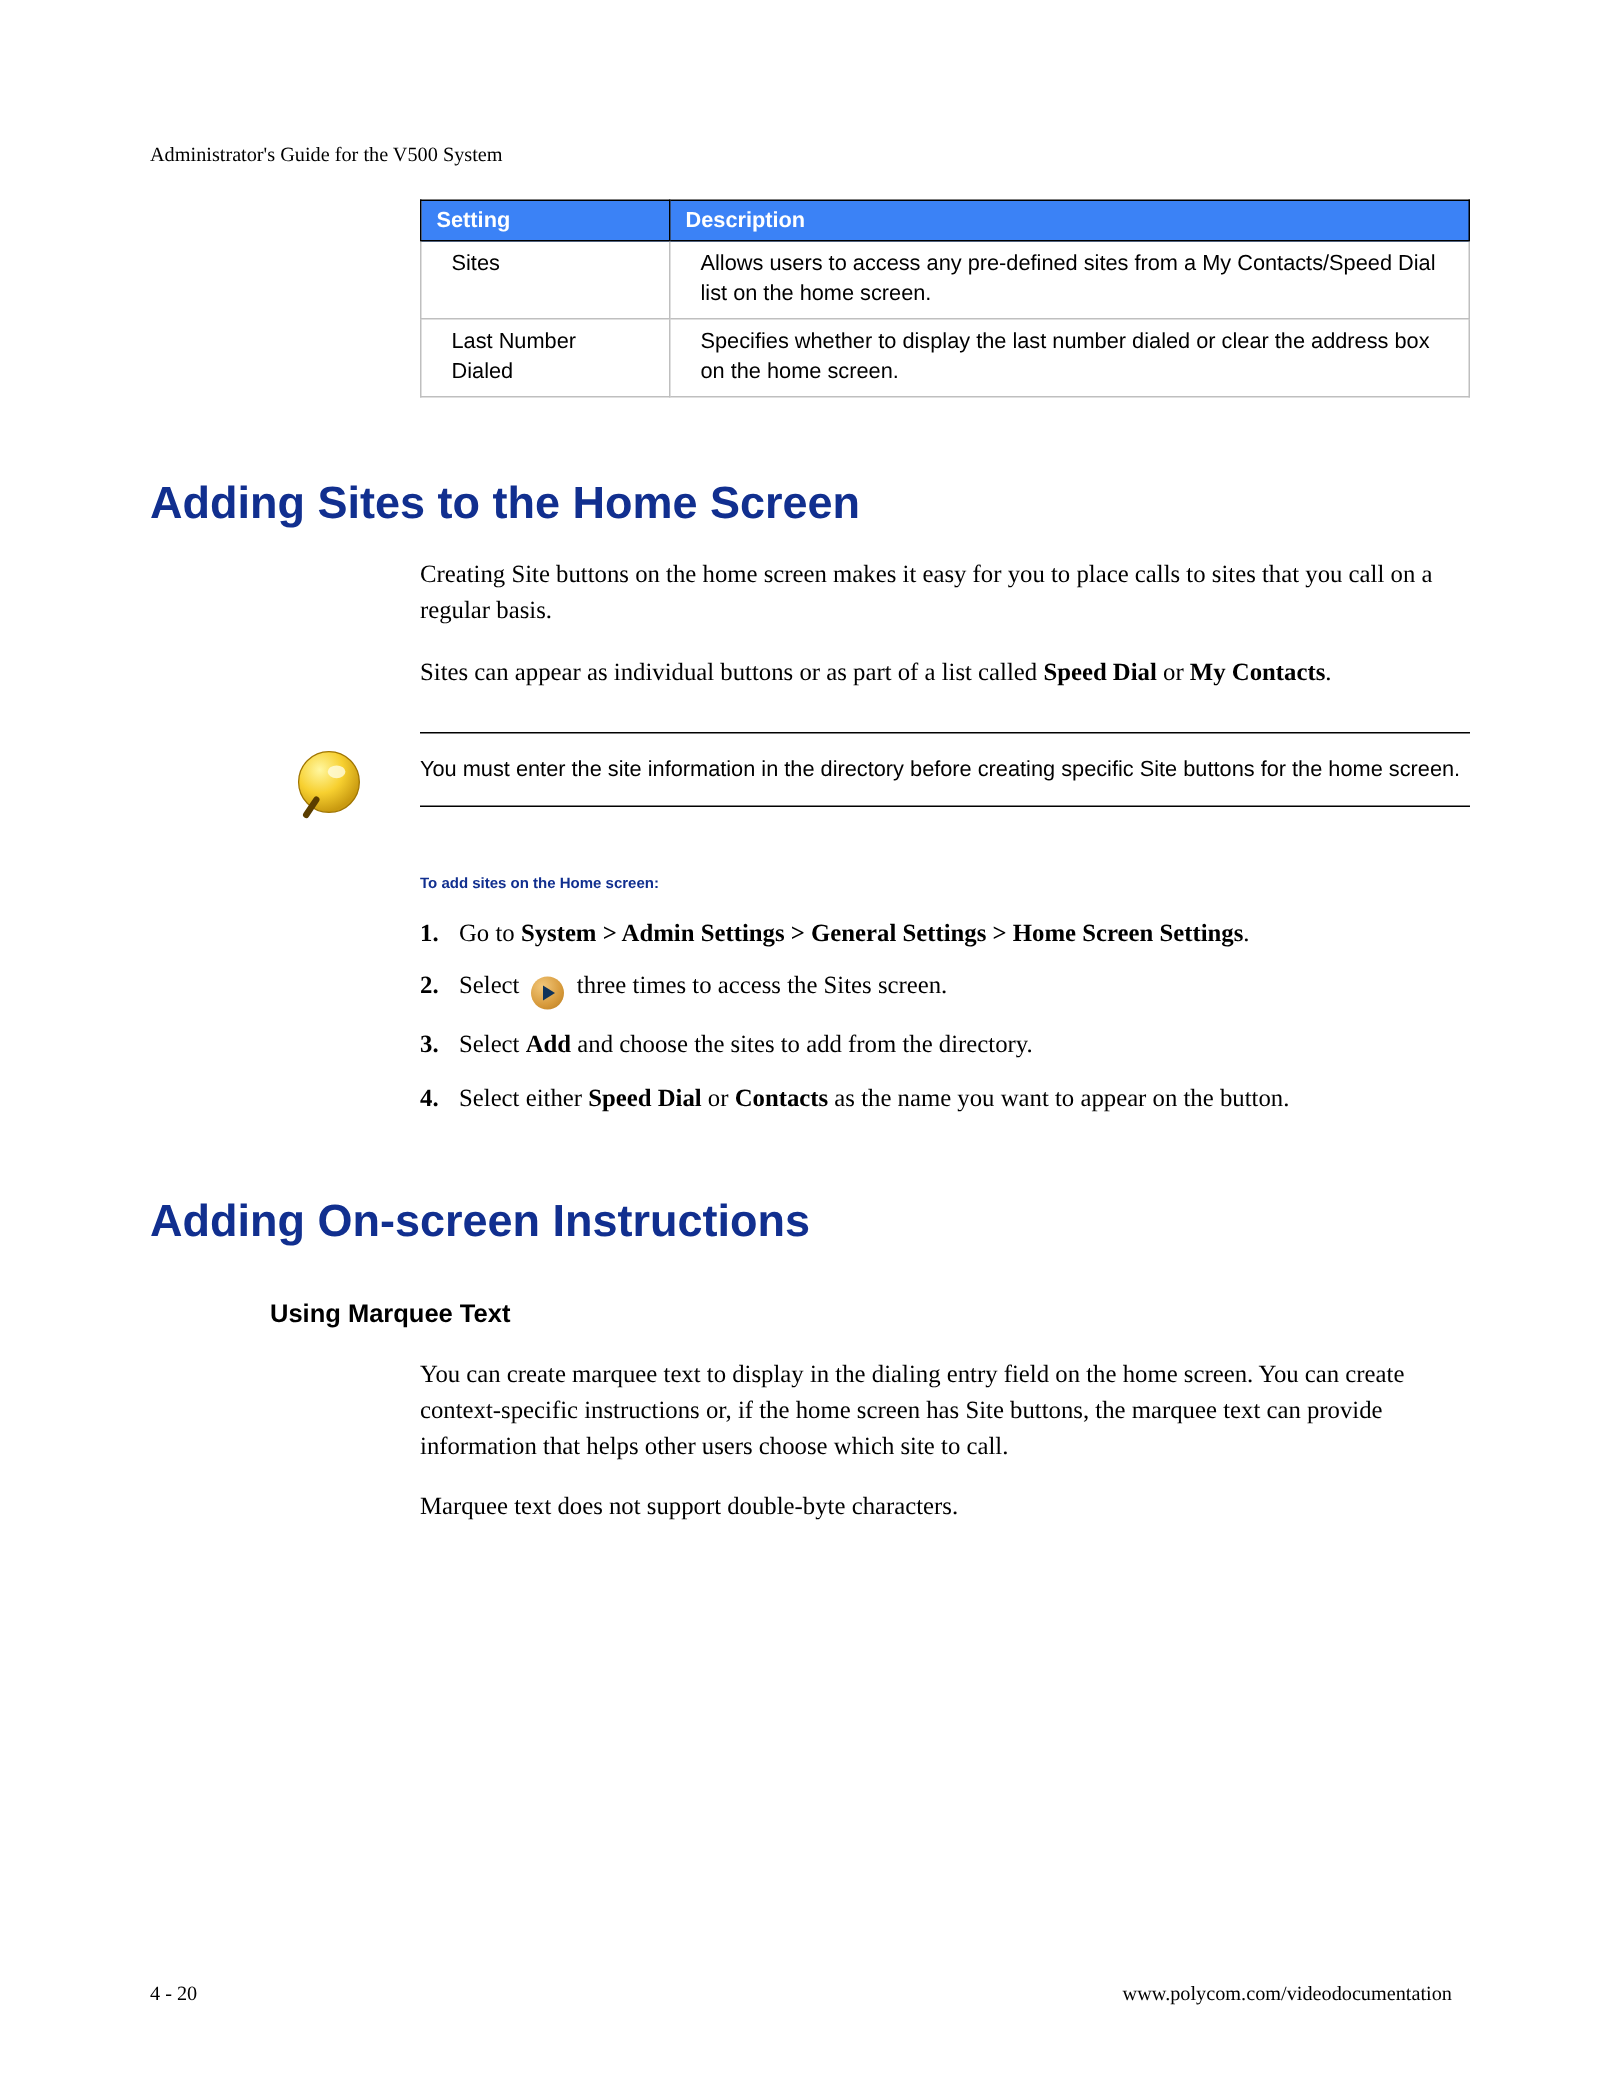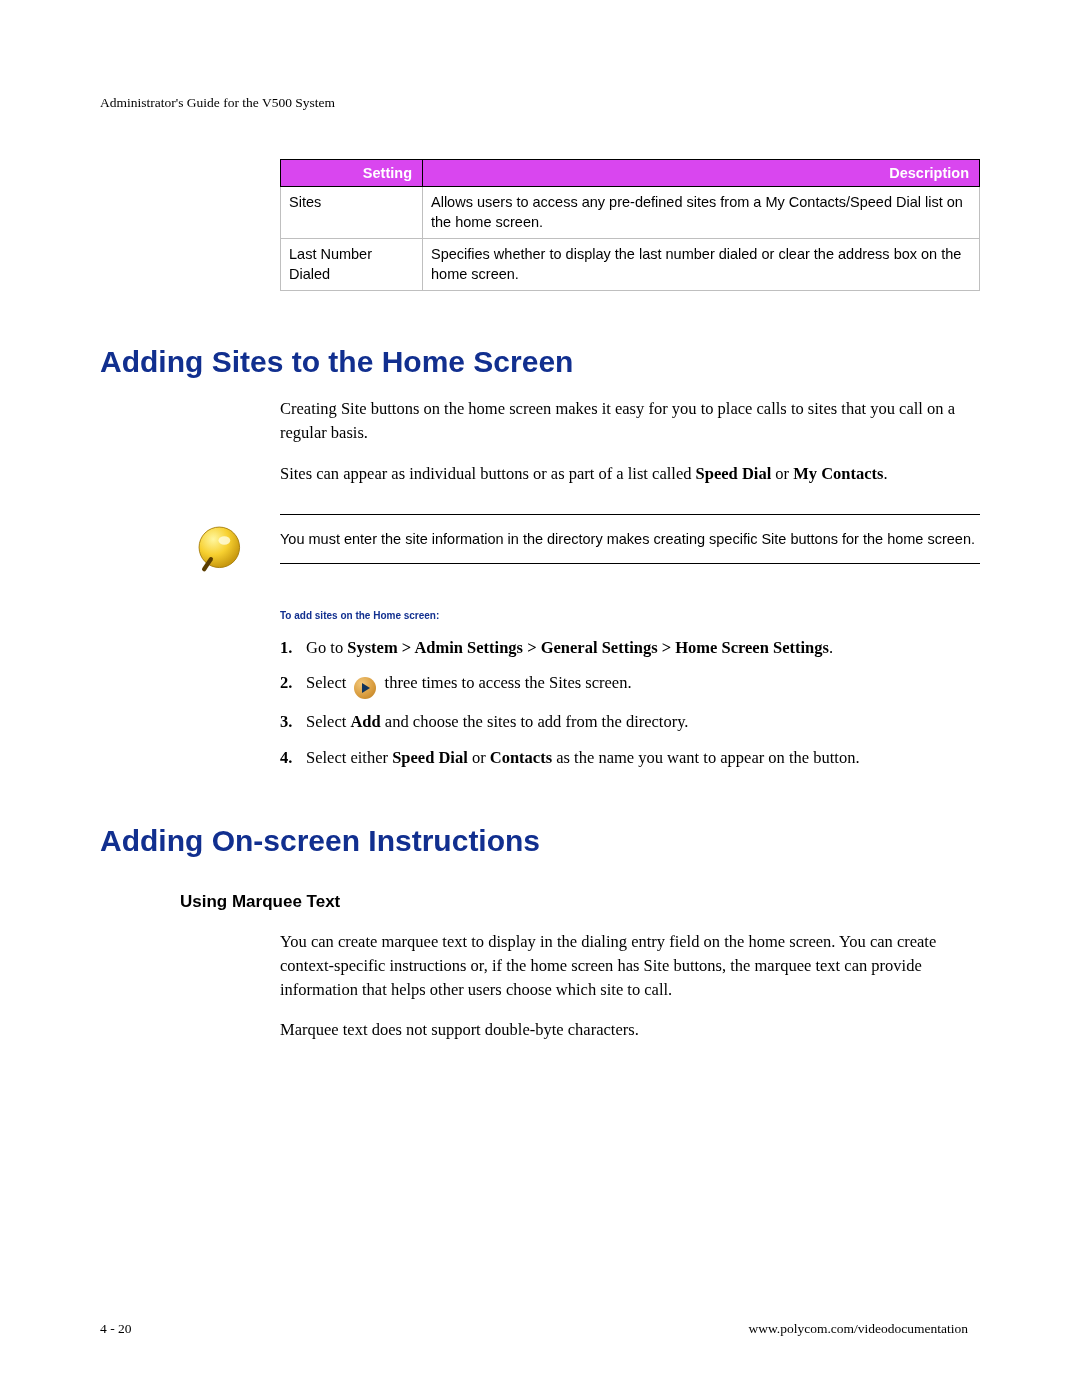--- a/index.html
+++ b/index.html
@@ -11,21 +11,21 @@
     width: 1080px;
     height: 1397px;
     position: relative;
     box-sizing: border-box;
   }
   .page {
     padding: 95px 100px 0 100px;
   }
   .running-head {
     font-size: 13.5px;
-    margin-bottom: 48px;
+    margin-bottom: 22px;
   }
   .indent-block {
     margin-left: 180px;
   }
   .step-line {
     font-size: 16.5px;
     line-height: 1.5;
     margin-bottom: 8px;
   }
   .step-num {
@@ -54,30 +54,30 @@
     margin-left: 2px;
   }
   table.settings {
     width: 100%;
     border-collapse: collapse;
     font-family: Arial, Helvetica, sans-serif;
     font-size: 14.5px;
     margin-top: 6px;
   }
   table.settings th {
-    background: #d946ef;
+    background: #3b82f6;
     color: #fff;
     font-weight: bold;
-    text-align: right;
+    text-align: left;
     padding: 5px 10px;
     border: 1px solid #000;
   }
   table.settings td {
     border: 1px solid #bfbfbf;
-    padding: 6px 8px;
+    padding: 6px 20px;
     vertical-align: top;
     line-height: 1.35;
   }
   table.settings td.col-setting { width: 125px; }
   h1.section {
     color: #112f8f;
     font-family: Arial, Helvetica, sans-serif;
     font-weight: bold;
     font-size: 30px;
     margin: 54px 0 18px 0;
@@ -198,21 +198,21 @@
         <radialGradient id="yg" cx="35%" cy="30%" r="70%">
           <stop offset="0%" stop-color="#fff7a0"></stop>
           <stop offset="55%" stop-color="#f7d030"></stop>
           <stop offset="100%" stop-color="#c99a10"></stop>
         </radialGradient>
       </defs>
       <circle cx="30" cy="30" r="24" fill="url(#yg)" stroke="#a07500" stroke-width="1"></circle>
       <path d="M20 44 L12 56" stroke="#5a3d00" stroke-width="5" stroke-linecap="round"></path>
       <ellipse cx="36" cy="22" rx="7" ry="5" fill="#fffde0" opacity="0.8"></ellipse>
     </svg>
-    <div class="note-body">You must enter the site information in the directory makes creating specific Site buttons for the home screen.</div>
+    <div class="note-body">You must enter the site information in the directory before creating specific Site buttons for the home screen.</div>
   </div>
 
   <div class="indent-block">
     <div class="subproc">To add sites on the Home screen:</div>
     <ol class="steps">
       <li>
         <span>Go to </span><b>System &gt; Admin Settings &gt; General Settings &gt; Home Screen Settings</b><span>.</span>
       </li>
       <li>
         <span>Select </span><span class="arrow-icon"></span><span> three times to access the Sites screen.</span>

